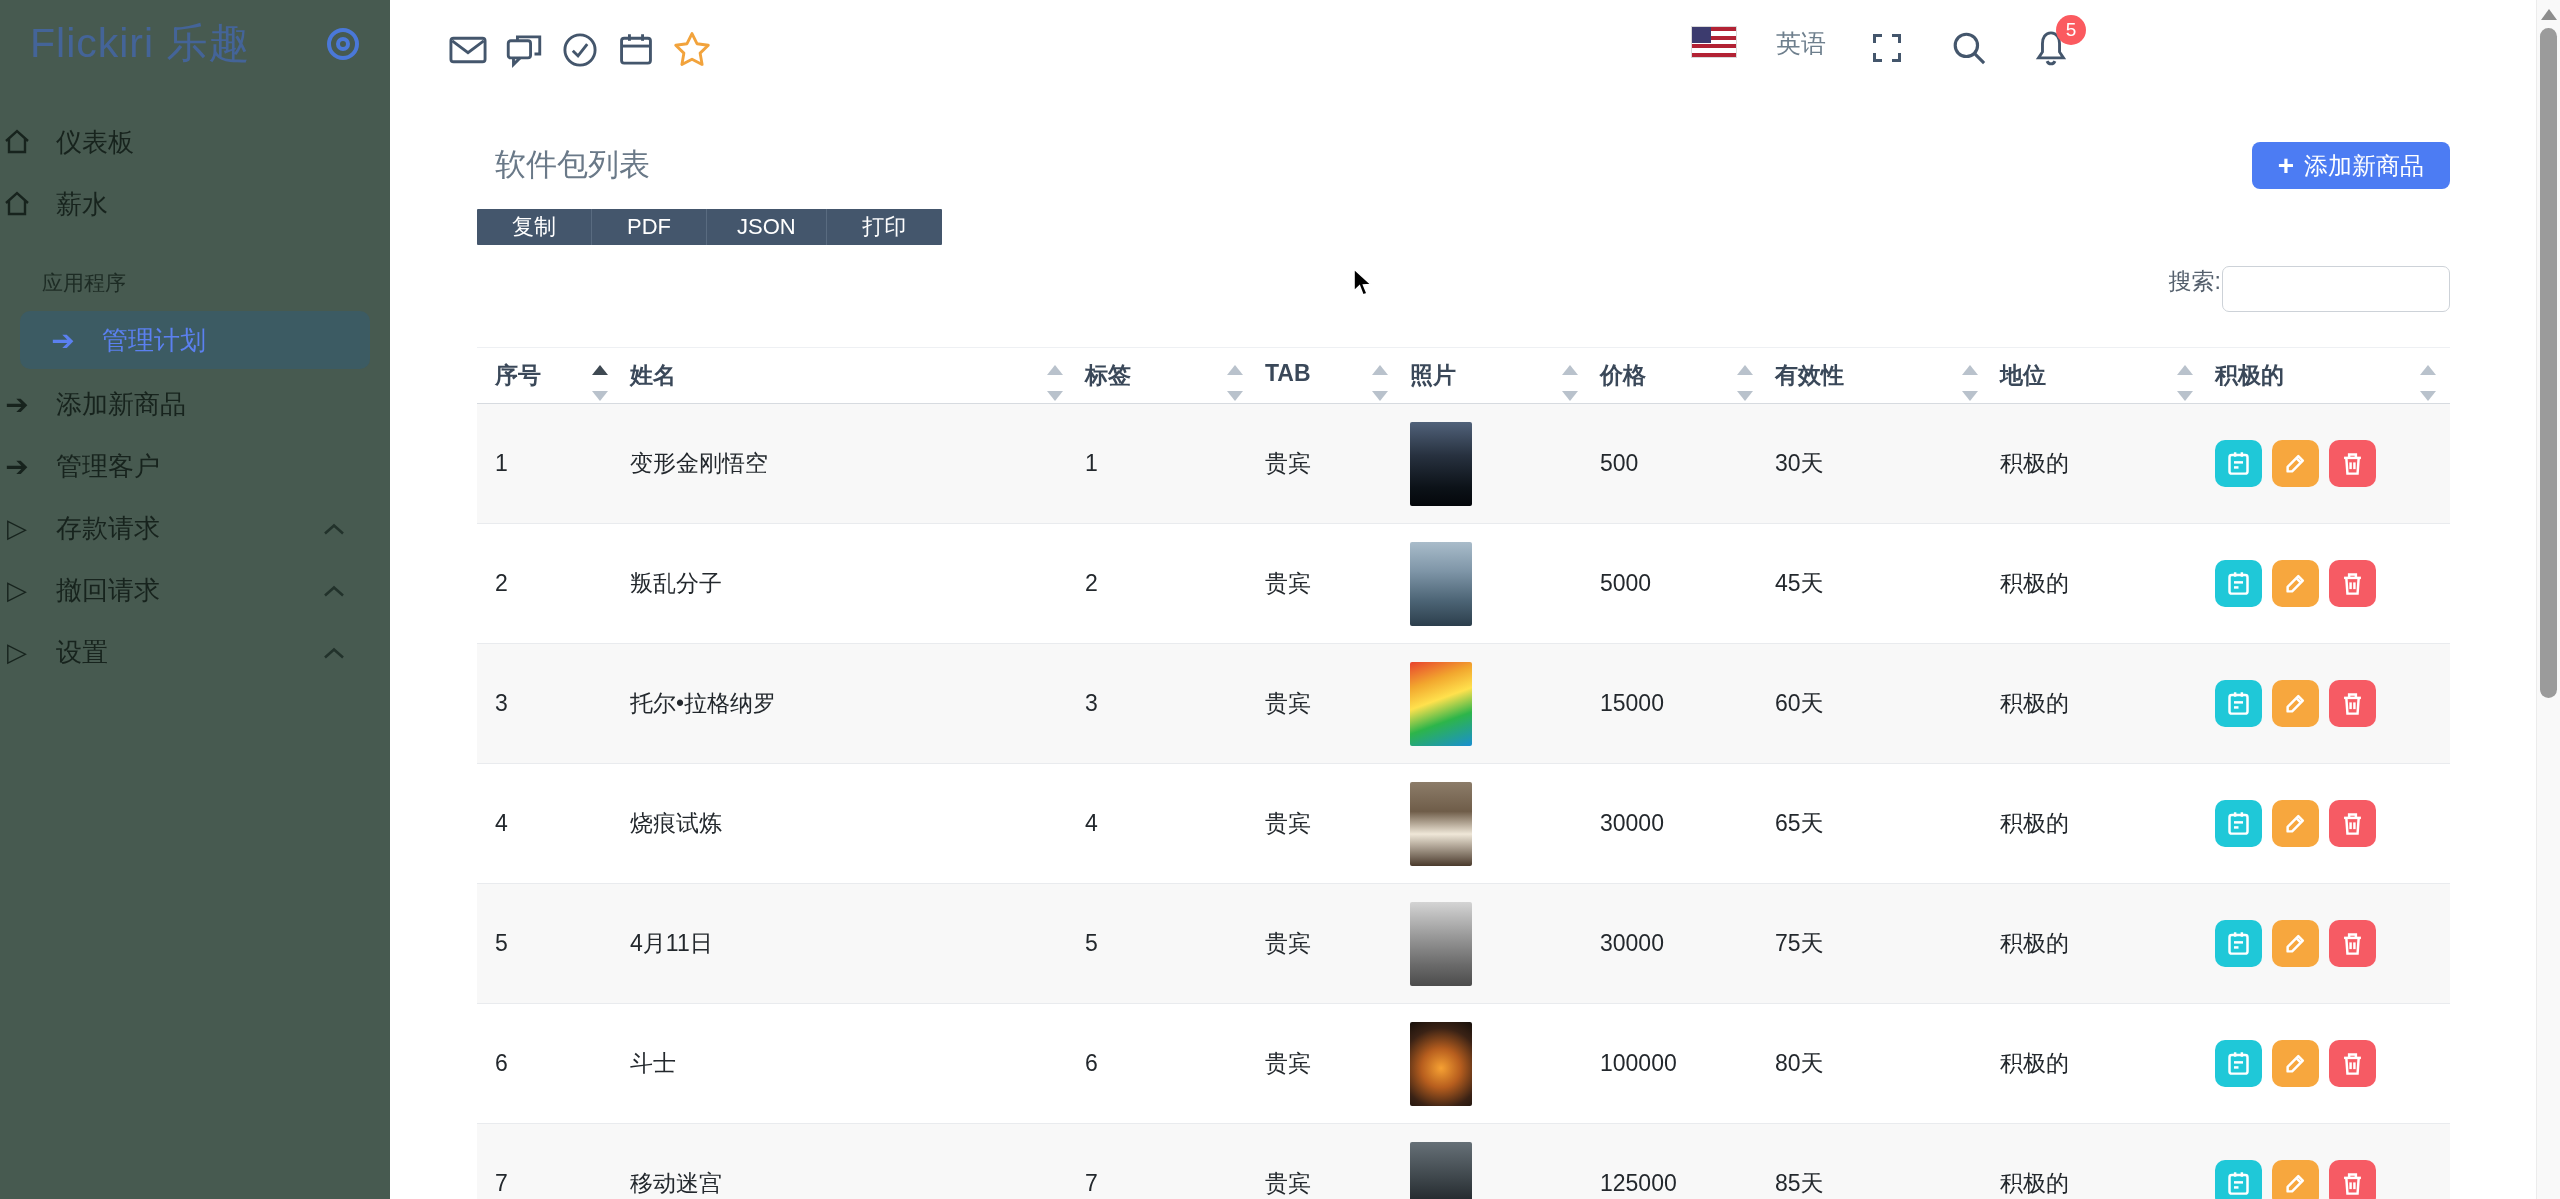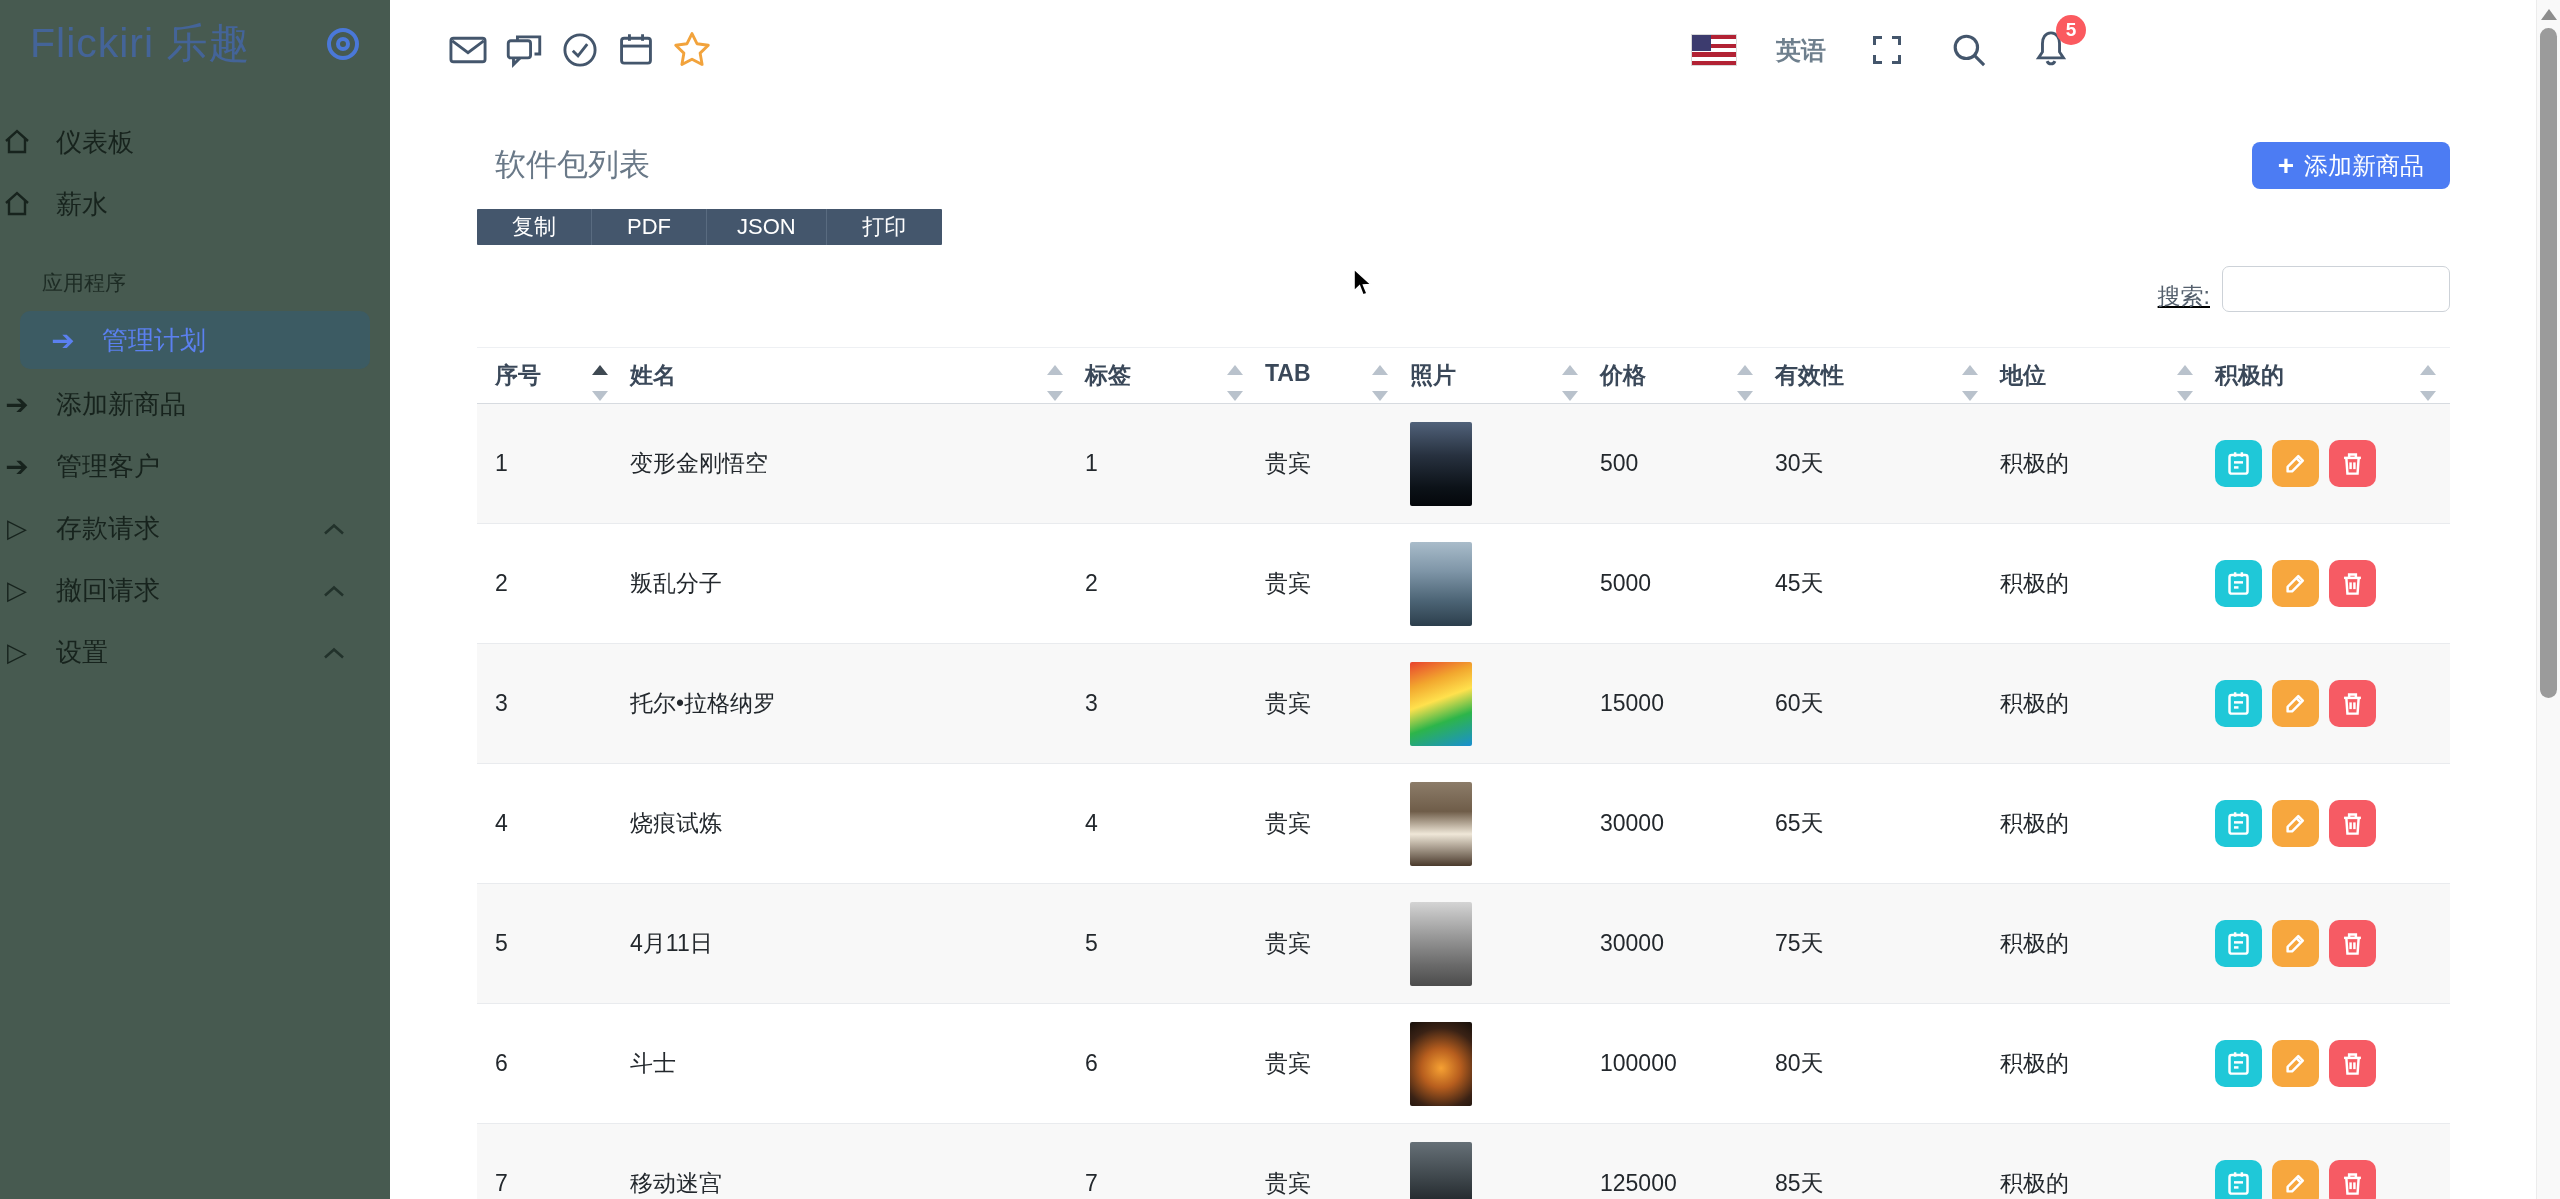--- a/index.html
+++ b/index.html
@@ -21,37 +21,37 @@
   .nav-section { margin:34px 0 14px 42px; font-size:21px; color:#1d2b24; }
   .nav-item.active { background:#3c5b63; border-radius:10px; margin:4px 20px; padding-left:26px; height:58px; }
   .nav-item.active .ni-label, .nav-item.active .ni-icon { color:#5b80f0; }
   .chev { position:absolute; right:44px; top:50%; transform:translateY(-50%); }
 
   
   .main { flex:1; position:relative; background:#fff; }
   .topbar { height:100px; display:flex; align-items:center; padding:0 488px 0 57px; background:#fff; }
   .tb-left { display:flex; align-items:center; gap:14px; }
   .icon-btn { width:42px; height:42px; display:inline-flex; align-items:center; justify-content:center; cursor:pointer; background:none; border:none; }
-  .tb-right { margin-left:auto; display:flex; align-items:center; gap:40px;font-weight:bold; }
+  .tb-right { margin-left:auto; display:flex; align-items:flex-start; gap:40px; }
   .flag { width:44px; height:30px; position:relative; background:repeating-linear-gradient(180deg,#b22234 0 4.3px,#ffffff 4.3px 8.6px); box-shadow:0 0 0 1px #d9d9d9; cursor:pointer; }
   .flag .canton { position:absolute; left:0; top:0; width:19px; height:16px; background:#3c3b6e; }
   .lang-label { font-size:25px; color:#6e7f8d; cursor:pointer; }
   .bell-wrap { position:relative; }
   .badge { position:absolute; top:-12px; right:-14px; min-width:30px; height:30px; border-radius:15px; background:#fb5a5f; color:#fff; font-size:19px; display:flex; align-items:center; justify-content:center; padding:0 6px; }
 
   
   .content { padding:42px 110px 0 87px; }
   .row-1 { display:flex; justify-content:space-between; align-items:flex-start;margin-left:18px; }
   .page-title { font-size:31px; font-weight:400; color:#6a7988; padding-top:2px; }
   .add-btn { height:47px; background:#4c7cf3; color:#fff; border:none; border-radius:8px; font-size:24px; display:inline-flex; align-items:center; gap:10px; padding:0 26px; cursor:pointer; font-family:inherit; }
   .add-btn .plus { font-size:28px; font-weight:bold; line-height:1; }
   .export-group { margin-top:20px; display:inline-flex; border-radius:1px; overflow:hidden; }
   .export-btn { height:36px; min-width:115px; background:#44566c; color:#fff; border:none; border-right:1px solid #596b80; font-size:22px; padding:0 30px; cursor:pointer; font-family:inherit; }
   .export-btn:last-child { border-right:none; }
-  .row-3 { display:flex; justify-content:flex-end; align-items:flex-end; margin-top:21px; gap:12px;text-decoration:underline; }
+  .row-3 { display:flex; justify-content:flex-end; align-items:flex-start; margin-top:21px; gap:1px; }
   .search-label { font-size:23px; color:#55606d; }
   .search-input { width:228px; height:46px; border:1px solid #cdd2d8; border-radius:7px; font-size:22px; padding:0 12px; outline:none; font-family:inherit; }
 
   
   table { width:100%; border-collapse:collapse; table-layout:fixed; margin-top:35px; }
   thead th { position:relative; height:56px; vertical-align:top; text-align:left; padding:12px 30px 0 8px; font-size:23px; font-weight:bold; color:#3a4859; border-bottom:1px solid #d7dbe0; border-top:1px solid #eef0f3; }
   thead th:first-child { padding-left:18px; }
   .caret { position:absolute; right:14px; width:0; height:0; border-left:8px solid transparent; border-right:8px solid transparent; }
   .caret-up { top:17px; border-bottom:10px solid #b9c2cc; }
   .caret-down { top:43px; border-top:10px solid #b9c2cc; }

